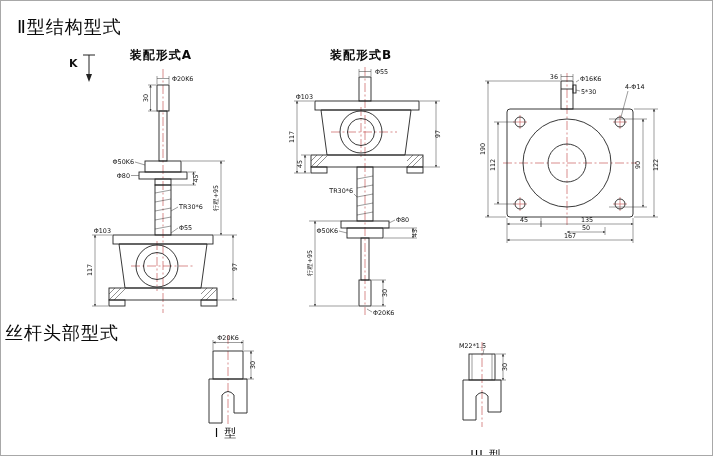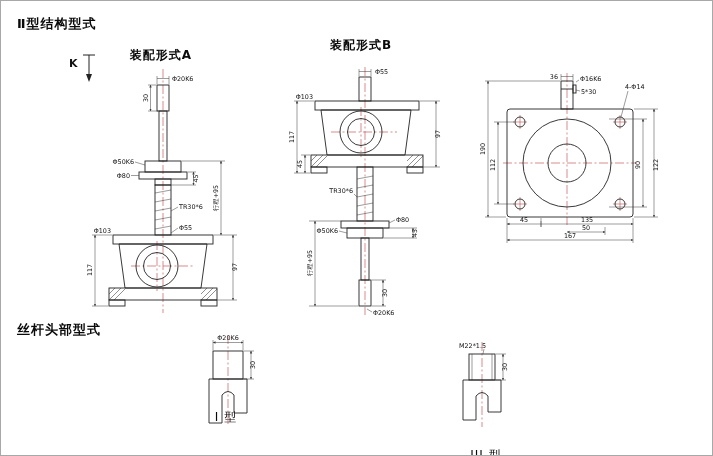--- a/index.html
+++ b/index.html
@@ -1,21 +1,21 @@
 <!DOCTYPE html>
 <html><head>
 <meta charset="utf-8">
 <style>
   html,body{margin:0;padding:0;background:#e8e8e8;}
   .page{
     position:relative;width:713px;height:456px;background:#ffffff;
     border:1px solid #a8a8a8;box-sizing:border-box;overflow:hidden;
     font-family:"DejaVu Sans","Liberation Sans",sans-serif;color:#111;
   }
-  .heading{position:absolute;font-size:13px;font-weight:bold;color:#0a0a0a;letter-spacing:1px;}
+  .heading{position:absolute;font-size:18px;font-weight:normal;color:#0a0a0a;letter-spacing:1px;}
   .viewlabel{position:absolute;font-size:12px;font-weight:bold;color:#0a0a0a;text-align:center;letter-spacing:1px;}
   .typelabel{position:absolute;font-size:12px;font-weight:normal;color:#0a0a0a;text-align:center;letter-spacing:1px;}
   .drw{position:absolute;overflow:visible;}
   
   .ln rect,.ln path,.ln circle,.ln line{fill:none;stroke:#222;stroke-width:0.9;}
   .th line{stroke:#222;stroke-width:0.45;}
   .ht line{stroke:#222;stroke-width:0.5;}
   .cl line{stroke:#c04040;stroke-width:0.6;stroke-dasharray:9 2.5 2 2.5;}
   .clh line{stroke:#c04040;stroke-width:0.55;}
   .dm line{stroke:#3a3a3a;stroke-width:0.5;}
@@ -23,25 +23,25 @@
   .karrow line{stroke:#222;stroke-width:1;}
   .karrow polygon{fill:#222;}
   .karrow text{font-family:"DejaVu Sans",sans-serif;font-size:11px;font-weight:bold;fill:#111;}
 </style>
 </head>
 <body>
 
 <div class="page">
 
   <div class="heading" style="left:16px;top:14px;">Ⅱ型结构型式</div>
-  <div class="heading" style="left:16px;top:320px;">丝杆头部型式</div>
+  <div class="heading" style="left:4px;top:320px;">丝杆头部型式</div>
 
   <div class="viewlabel" style="left:110px;top:46px;width:100px;">装配形式A</div>
-  <div class="viewlabel" style="left:310px;top:36px;width:100px;">装配形式B</div>
-  <div class="typelabel" style="left:190px;top:408px;width:70px;">I 型</div>
+  <div class="viewlabel" style="left:310px;top:46px;width:100px;">装配形式B</div>
+  <div class="typelabel" style="left:190px;top:424px;width:70px;">I 型</div>
   <div class="typelabel" style="left:450px;top:426px;width:70px;margin-top:20px;">III 型</div>
 
   <svg class="drw karrow" style="left:64px;top:48px;" width="36" height="36" viewBox="0 0 36 36">
     <text x="4" y="18">K</text>
     <line x1="18" y1="6" x2="30" y2="6"></line>
     <line x1="24" y1="6" x2="24" y2="26"></line>
     <polygon points="21,25 27,25 24,33"></polygon>
   </svg>
 
   <svg class="drw" style="left:80px;top:62px;" width="165" height="255" viewBox="0 0 165 255">

